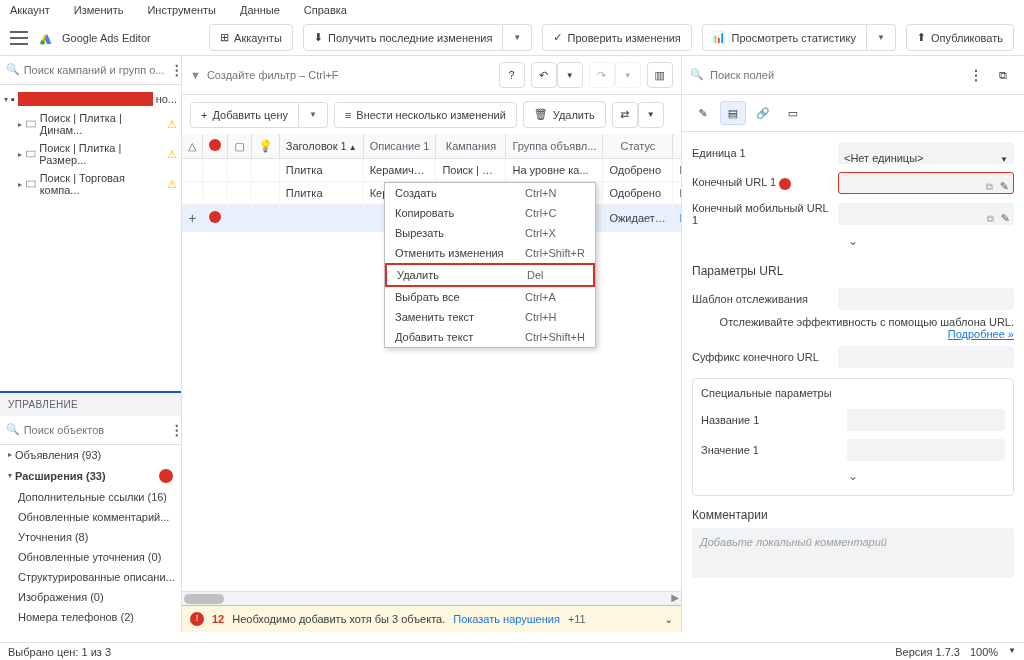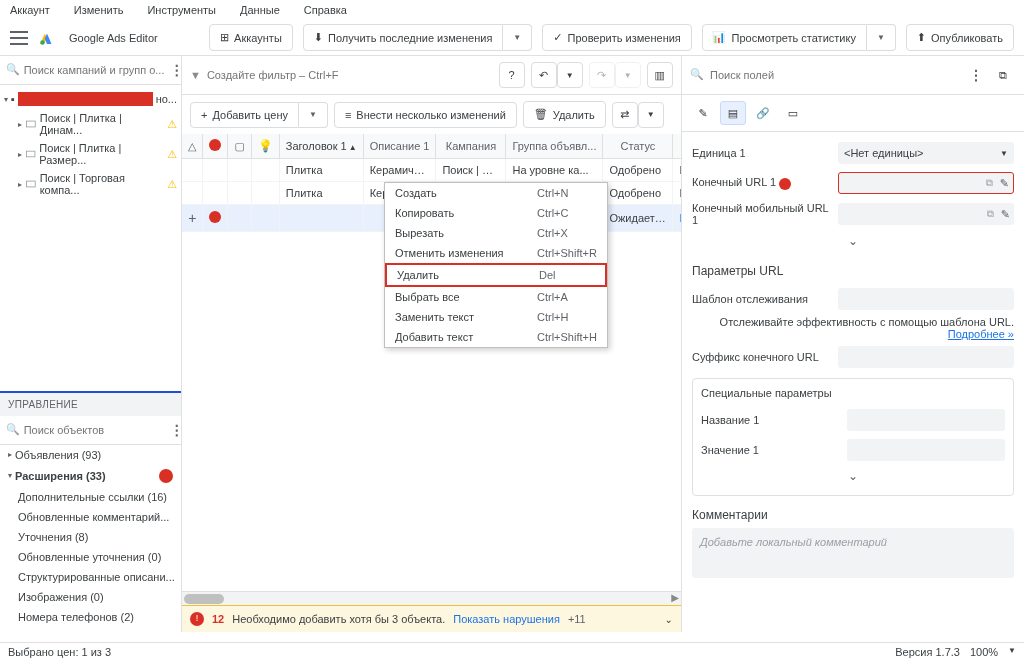--- a/index.html
+++ b/index.html
@@ -1,20 +1,20 @@
 <!DOCTYPE html>
 <html><head>
 <meta charset="utf-8">
 <style>
 *{box-sizing:border-box;margin:0;padding:0;font-family:Arial,sans-serif;font-size:11px;color:#3c4043}
 body{background:#fff;width:1024px;height:660px;overflow:hidden;position:relative}
 .menubar{display:flex;gap:24px;padding:4px 10px;font-size:10px;color:#5f6368}
 .menubar span{cursor:pointer}
 .topbar{display:flex;align-items:center;padding:4px 10px;gap:10px;border-bottom:1px solid #e0e0e0}
-.logo{display:flex;align-items:center;gap:13px;font-size:16px;font-weight:400;color:#5f6368}
+.logo{display:flex;align-items:center;gap:6px;font-size:16px;font-weight:400;color:#5f6368}
 .logo-icon{width:18px;height:18px}
 .hamburger{width:18px;height:14px;display:flex;flex-direction:column;justify-content:space-between;cursor:pointer}
 .hamburger div{height:2px;background:#5f6368}
 .tb-spacer{flex:1}
 .btn{display:inline-flex;align-items:center;gap:5px;border:1px solid #dadce0;border-radius:4px;padding:6px 10px;background:#fff;cursor:pointer;font-size:11px;color:#3c4043}
 .btn-group{display:inline-flex}
 .btn-group .btn{border-radius:0}
 .btn-group .btn:first-child{border-radius:4px 0 0 4px}
 .btn-group .btn:last-child{border-radius:0 4px 4px 0;border-left:none}
 .btn .caret{font-size:8px;color:#5f6368}
@@ -45,40 +45,40 @@
 .table-wrap{flex:1;overflow:auto;position:relative}
 table{border-collapse:collapse;width:100%;font-size:11px}
 th{background:#f8f9fa;text-align:center;padding:5px 6px;border-right:1px solid #e0e0e0;border-bottom:1px solid #e0e0e0;font-weight:400;color:#5f6368;white-space:nowrap}
 td{padding:5px 6px;border-right:1px solid #f1f3f4;border-bottom:1px solid #f1f3f4;white-space:nowrap;overflow:hidden;text-overflow:ellipsis;max-width:70px}
 tr.sel td{background:#e8f0fe}
 .red-circ{width:12px;height:12px;background:#d93025;border-radius:50%;display:inline-block}
 .bulb{color:#fbbc04;font-size:12px}
 .plus{color:#5f6368;font-size:14px}
 .link{color:#1a73e8;cursor:pointer}
 .ctx-menu{position:absolute;top:48px;left:202px;background:#fff;border:1px solid #c0c0c0;box-shadow:2px 2px 6px rgba(0,0,0,.2);z-index:100;font-size:11px}
-.ctx-row{display:flex;padding:4px 10px;cursor:pointer;gap:32px}
+.ctx-row{display:flex;padding:4px 10px;cursor:pointer;gap:20px}
 .ctx-row.hl{border:2px solid #d93025}
 .ctx-label{min-width:110px}
 .ctx-key{color:#5f6368}
 .hscroll{height:14px;background:#f1f3f4;border-top:1px solid #e0e0e0;position:relative}
 .hscroll-thumb{position:absolute;left:2px;top:2px;width:40px;height:10px;background:#c0c0c0;border-radius:5px}
 .hscroll-arrow{position:absolute;right:2px;top:0;font-size:10px;color:#888}
 .notice{display:flex;align-items:center;padding:6px 8px;background:#fef7e0;border-top:1px solid #f1c232;gap:8px;font-size:11px}
 .notice .red-circ{font-size:9px;color:#fff;text-align:center;line-height:12px;width:14px;height:14px}
 .notice .caret{margin-left:auto;font-size:10px}
 .right{width:342px;display:flex;flex-direction:column}
 .r-search{display:flex;align-items:center;padding:6px 8px;gap:6px;border-bottom:1px solid #e0e0e0}
 .r-search input{flex:1;border:none;outline:none;font-size:11px}
 .r-tabs{display:flex;padding:6px 8px;gap:4px;border-bottom:1px solid #e0e0e0}
 .r-tab{width:26px;height:24px;border:1px solid transparent;border-radius:3px;display:flex;align-items:center;justify-content:center;cursor:pointer}
 .r-tab.active{background:#e8f0fe;border-color:#c6dafc}
 .r-body{flex:1;overflow-y:auto;padding:6px 10px}
 .field-row{display:flex;align-items:center;padding:4px 0;gap:6px}
 .field-label{width:140px;font-size:11px;color:#3c4043}
-.field-input{flex:1;background:#f1f3f4;height:22px;border-radius:3px;padding:0 6px;display:flex;align-items:center;font-size:11px;color:#5f6368;position:relative}
+.field-input{flex:1;background:#f1f3f4;height:22px;border-radius:3px;padding:0 6px;display:flex;align-items:flex-end;font-size:11px;color:#5f6368;position:relative}
 .field-input.err{border:1px solid #d93025}
 .field-input .pen{position:absolute;right:4px;font-size:11px;color:#5f6368}
 .field-input .open{position:absolute;right:20px;font-size:10px;color:#9aa0a6}
 .sel-input .caret{position:absolute;right:6px;font-size:8px}
 .sect-title{font-size:12px;font-weight:500;margin:12px 0 6px;color:#3c4043}
 .hint{font-size:10px;color:#5f6368;text-align:right;padding:2px 0}
 .hint a{color:#1a73e8;text-decoration:underline}
 .chev-center{text-align:center;padding:4px;color:#5f6368;font-size:12px}
 .fieldset{border:1px solid #e0e0e0;border-radius:4px;padding:8px;margin-top:6px}
 .fieldset-title{font-size:11px;color:#3c4043;margin-bottom:6px}

